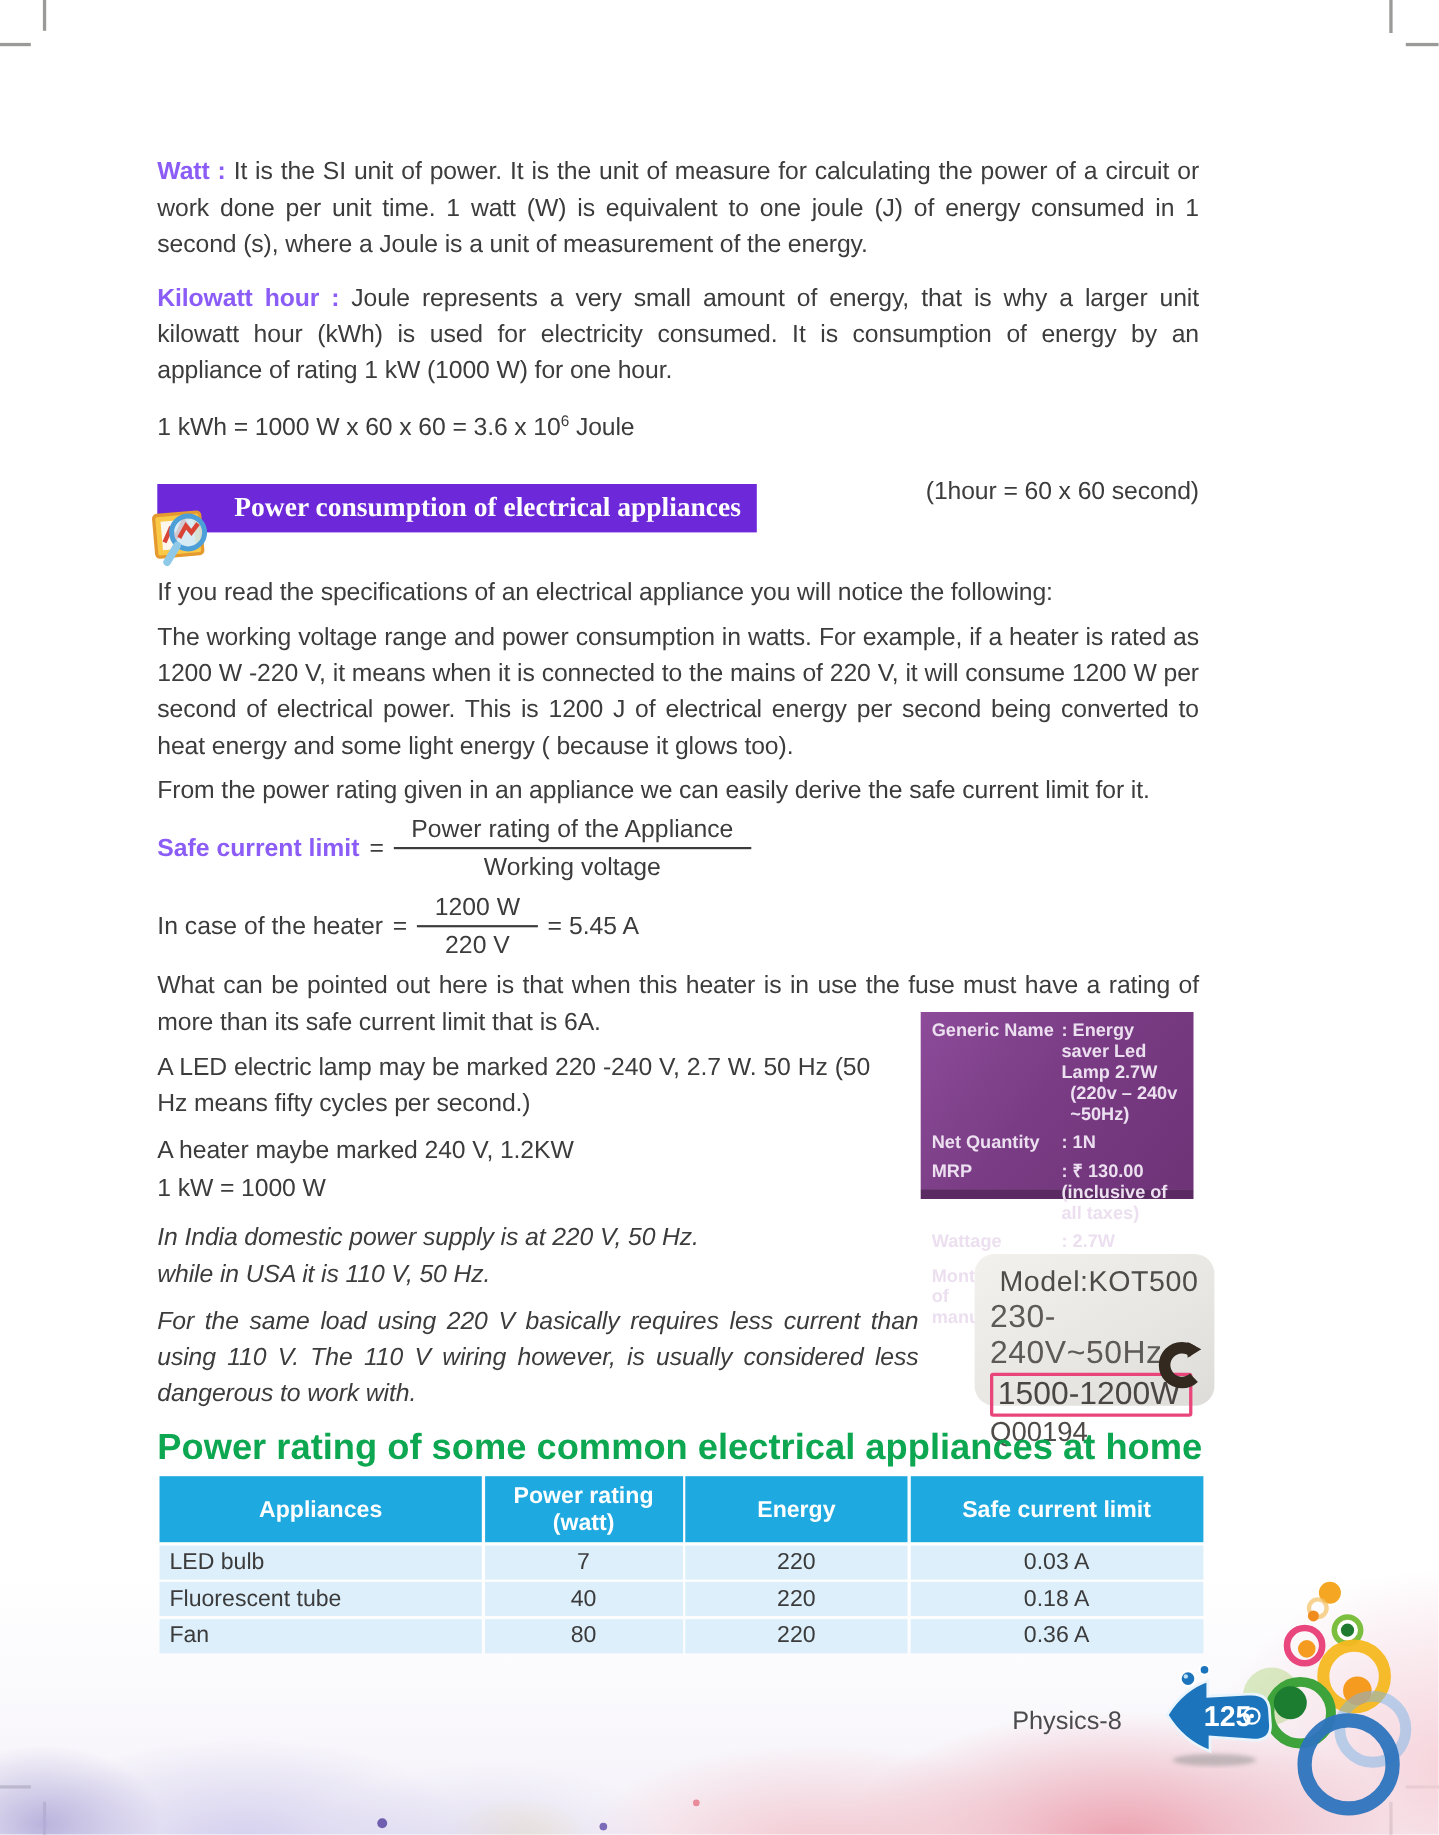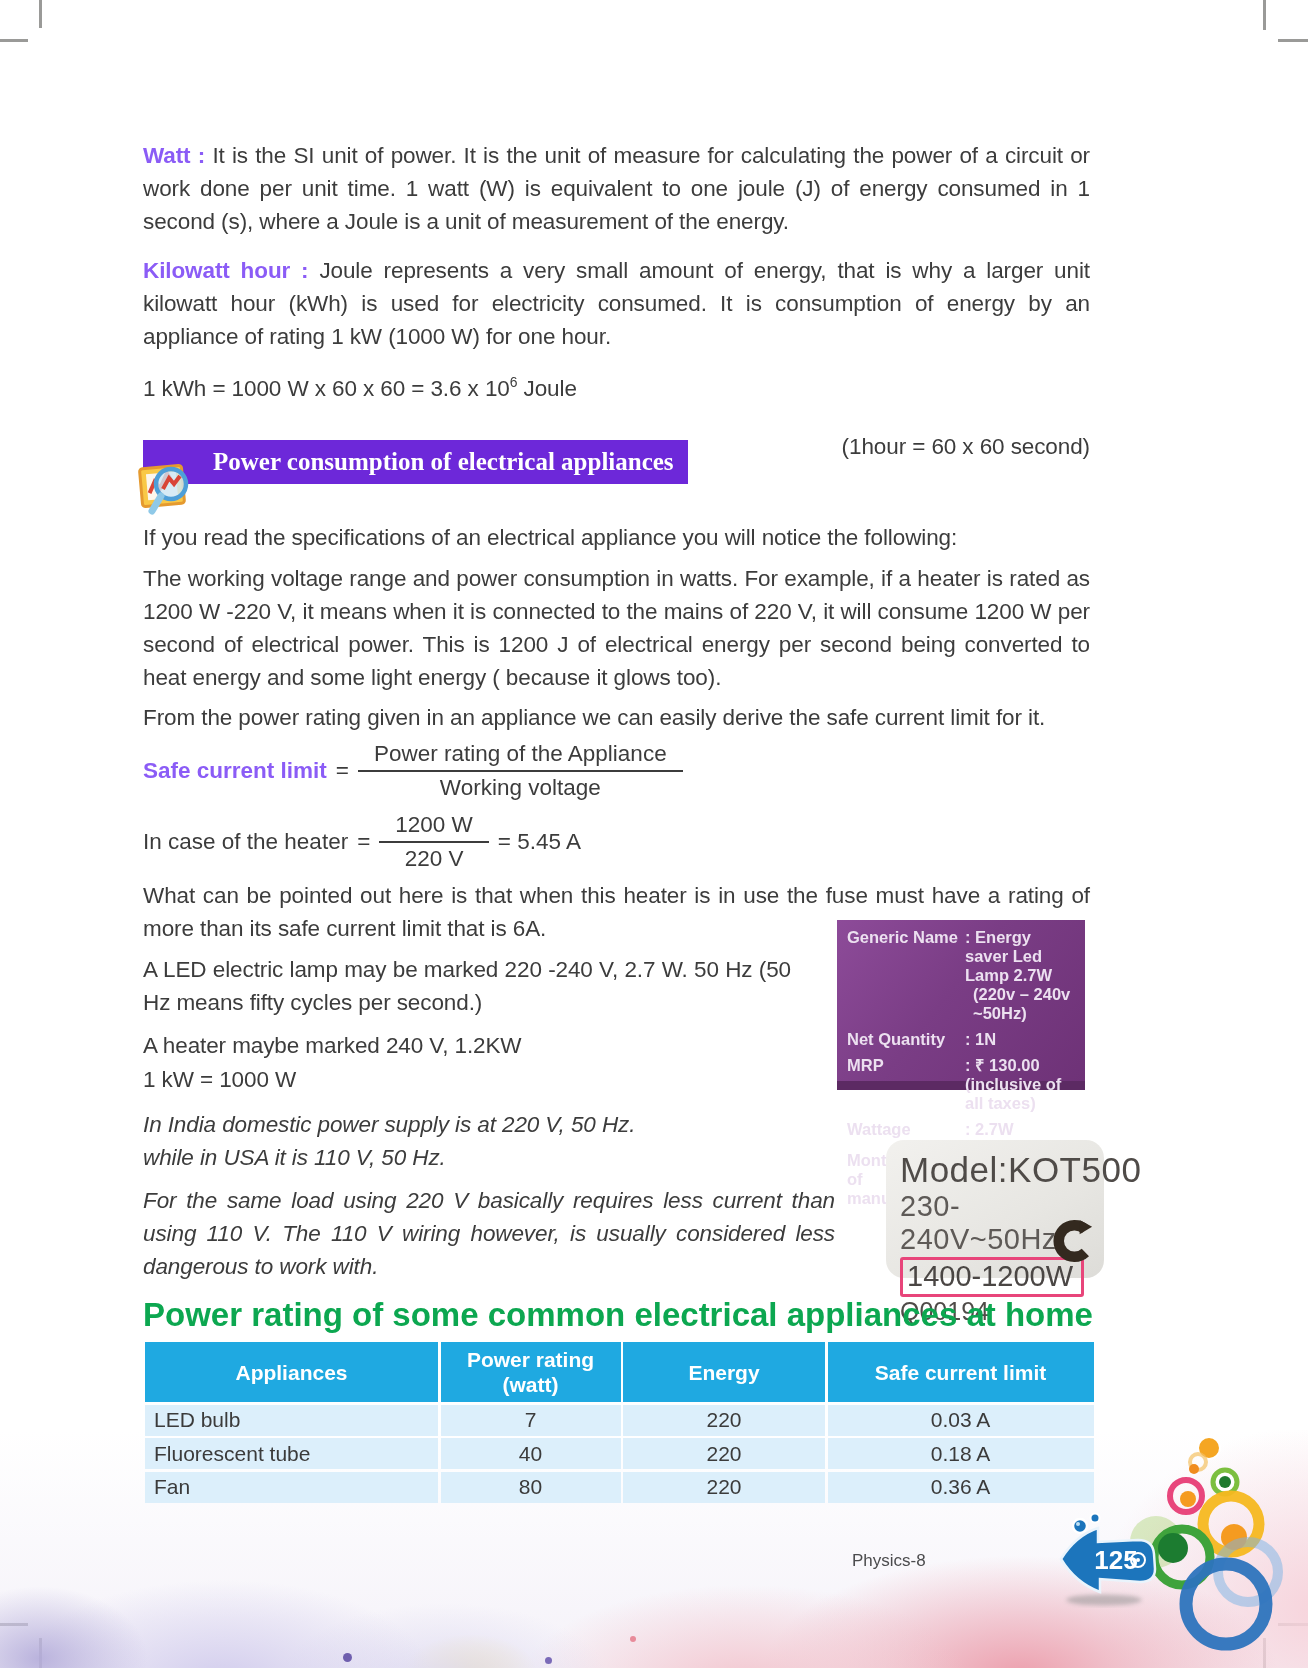--- a/index.html
+++ b/index.html
@@ -43,21 +43,21 @@
   .lamp-row{display:flex;margin-bottom:7px;}
   .lamp-row .l{width:118px;flex:none;}
   .lamp-row .v{flex:1;}
   
   .kot-label{
     position:absolute;left:886px;top:1140px;width:218px;height:138px;
     background:linear-gradient(150deg,#f2f1ee 0%,#e7e6e2 60%,#dddcd8 100%);
     border-radius:18px;box-sizing:border-box;padding:10px 0 0 14px;
     color:#4f4b48;
   }
-  .kot-model{font-size:35px;letter-spacing:0.5px;text-align:center;padding-right:6px;}
+  .kot-model{font-size:26px;letter-spacing:0.5px;text-align:center;padding-right:6px;}
   .kot-volt{font-size:29px;color:#5e5a57;letter-spacing:0.5px;}
   .kot-watt{
     display:inline-block;border:3px solid #e8457a;border-radius:3px;
     font-size:29px;padding:0 8px 1px 4px;margin-top:1px;color:#4a4644;
   }
   .kot-code{font-size:25px;margin-top:0px;}
   .kot-mark{position:absolute;right:10px;bottom:14px;width:46px;height:46px;}
   
   .green-heading{
     position:absolute;left:143px;top:1296px;margin:0;
@@ -72,22 +72,22 @@
     background:#1fa9e1;color:#ffffff;font-weight:bold;font-size:21px;line-height:25px;
     height:60px;display:flex;align-items:center;justify-content:center;text-align:center;
     padding:0 20px;box-sizing:border-box;
   }
   .ptable .cell{
     background:#dceffb;color:#3b3b3b;font-size:21px;height:31px;
     display:flex;align-items:center;justify-content:center;
   }
   .ptable .cell.name{justify-content:flex-start;padding-left:9px;}
   
-  .footer-book{position:absolute;left:852px;top:1551px;width:180px;text-align:left;
-    font-size:17px;color:#4b4b4d;}
+  .footer-book{position:absolute;left:880px;top:1551px;width:180px;text-align:center;
+    font-size:23px;color:#4b4b4d;}
   .arrow-badge{position:absolute;left:1058px;top:1512px;width:104px;height:96px;}
   
   .watercolor{
     position:absolute;left:0;top:1430px;width:1308px;height:238px;pointer-events:none;
     background:
       radial-gradient(150px 100px at 3% 96%, rgba(176,168,216,0.85), rgba(176,168,216,0) 72%),
       radial-gradient(280px 130px at 17% 104%, rgba(205,199,235,0.85), rgba(205,199,235,0) 75%),
       radial-gradient(230px 110px at 34% 106%, rgba(221,217,240,0.9), rgba(221,217,240,0) 72%),
       radial-gradient(95px 55px at 36% 102%, rgba(246,233,178,0.95), rgba(246,233,178,0) 70%),
       radial-gradient(300px 130px at 57% 106%, rgba(243,196,205,0.95), rgba(243,196,205,0) 75%),
@@ -224,21 +224,21 @@
     </div>
     <div class="lamp-row" style="margin-top:12px;">
       <div class="l">Month &amp; year of manufacture</div>
       <div class="v">:</div>
     </div>
   </div>
 
   <div class="kot-label">
     <div class="kot-model">Model:KOT500</div>
     <div class="kot-volt">230-240V~50Hz</div>
-    <div class="kot-watt">1400-1200W</div>
+    <div class="kot-watt">1500-1200W</div>
     <div class="kot-code">Q00194</div>
     <svg class="kot-mark" viewBox="0 0 48 48">
       <path d="M 39 12 A 16.5 16.5 0 1 0 39 36" stroke="#33291f" stroke-width="11" fill="none"></path>
       <polygon points="33,2 46,9 33,17" fill="#33291f"></polygon>
     </svg>
   </div>
 
   <h2 class="green-heading">Power rating of some common electrical appliances at home</h2>
 
   <div class="ptable">

